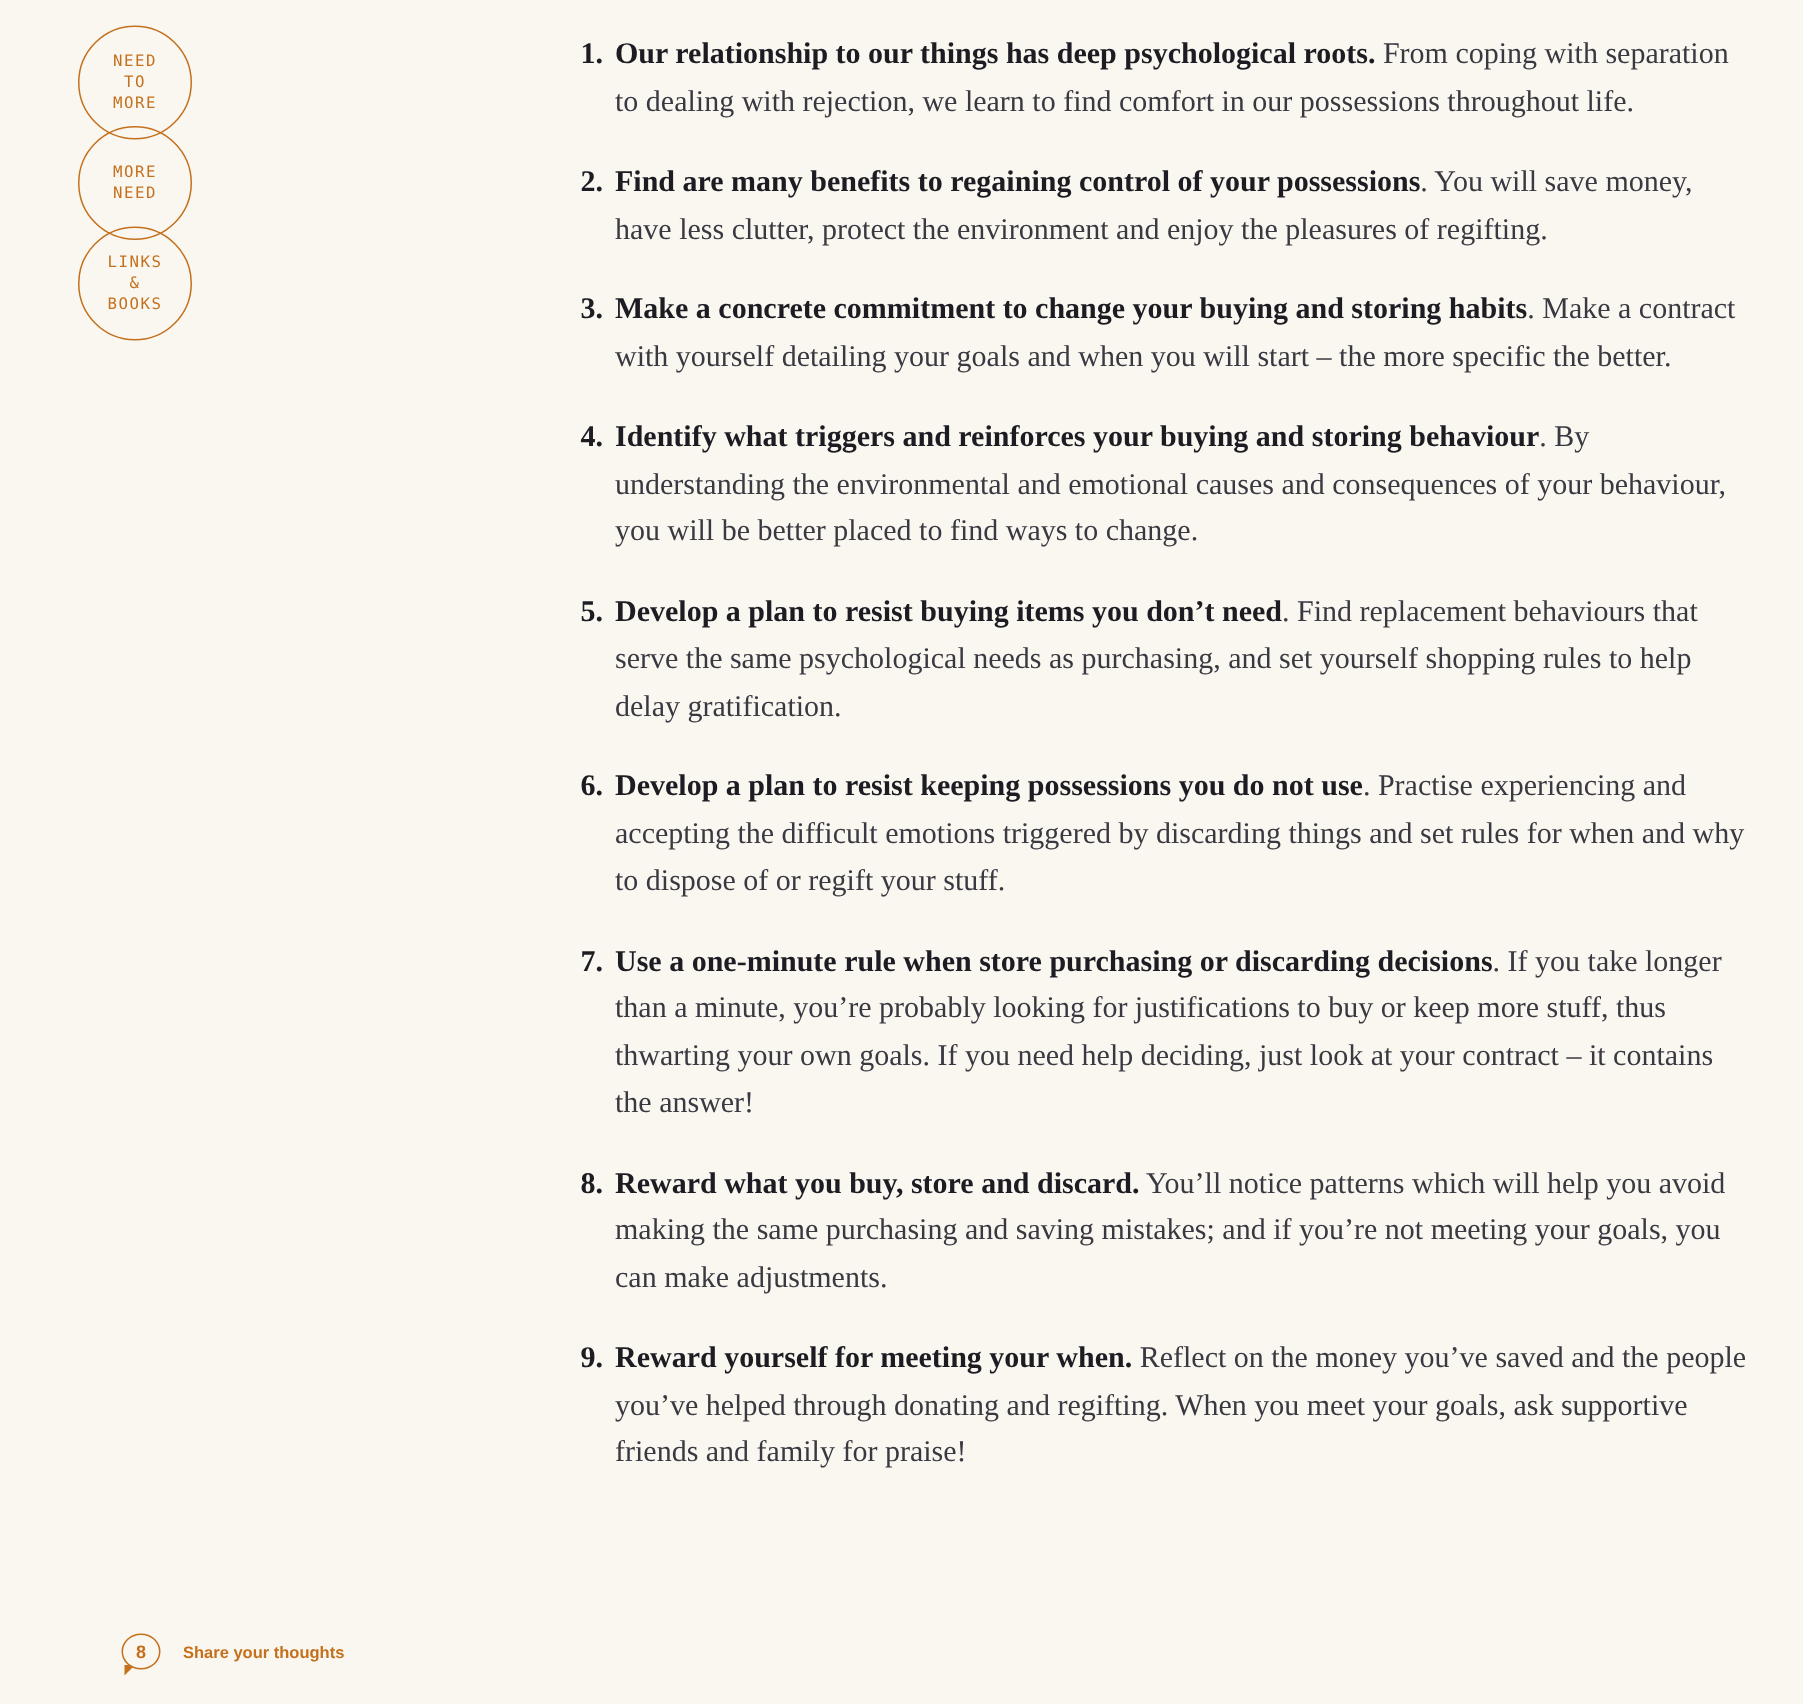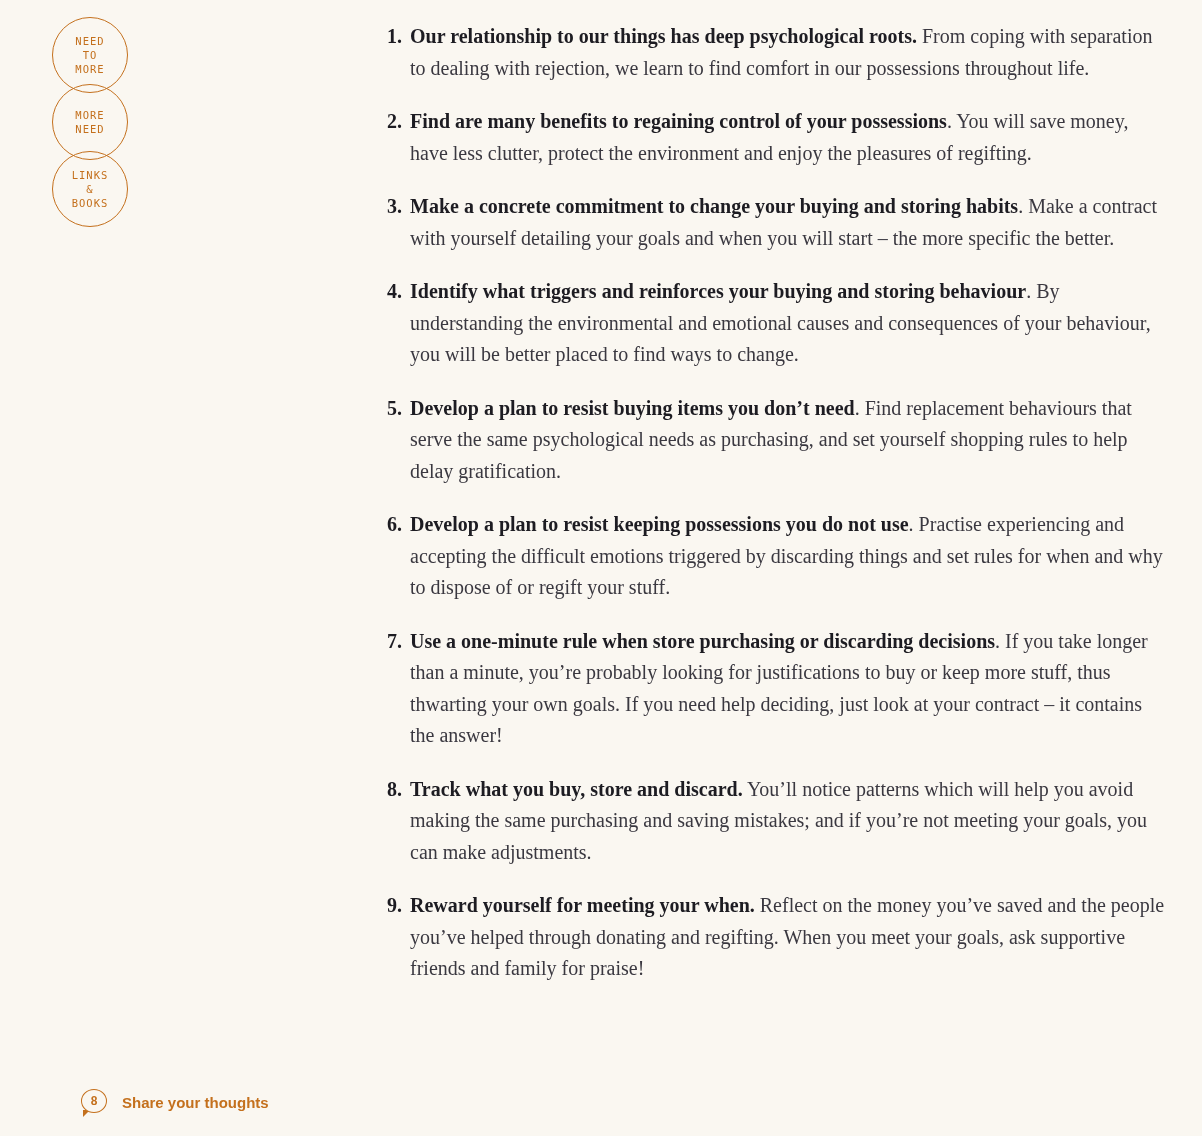--- a/index.html
+++ b/index.html
@@ -119,21 +119,21 @@
     position: absolute;
     left: 3px;
     bottom: -2px;
     width: 0;
     height: 0;
     border-left: 7px solid var(--accent);
     border-bottom: 7px solid transparent;
   }
   .share-label {
     font-family: "Liberation Sans", sans-serif;
-    font-size: 15px;
+    font-size: 11px;
     font-weight: 700;
     color: var(--accent);
     cursor: pointer;
   }
 </style>
 </head>
 <body>
 
 <div class="page">
 
@@ -156,21 +156,21 @@
 
   <main class="content">
     <ol class="points">
         <li><span class="num">1.</span><b>Our relationship to our things has deep psychological roots.</b><span> From coping with separation to dealing with rejection, we learn to find comfort in our possessions throughout life.</span></li>
         <li><span class="num">2.</span><b>Find are many benefits to regaining control of your possessions</b><span>. You will save money, have less clutter, protect the environment and enjoy the pleasures of regifting.</span></li>
         <li><span class="num">3.</span><b>Make a concrete commitment to change your buying and storing habits</b><span>. Make a contract with yourself detailing your goals and when you will start – the more specific the better.</span></li>
         <li><span class="num">4.</span><b>Identify what triggers and reinforces your buying and storing behaviour</b><span>. By understanding the environmental and emotional causes and consequences of your behaviour, you will be better placed to find ways to change.</span></li>
         <li><span class="num">5.</span><b>Develop a plan to resist buying items you don’t need</b><span>. Find replacement behaviours that serve the same psychological needs as purchasing, and set yourself shopping rules to help delay gratification.</span></li>
         <li><span class="num">6.</span><b>Develop a plan to resist keeping possessions you do not use</b><span>. Practise experiencing and accepting the difficult emotions triggered by discarding things and set rules for when and why to dispose of or regift your stuff.</span></li>
         <li><span class="num">7.</span><b>Use a one-minute rule when store purchasing or discarding decisions</b><span>. If you take longer than a minute, you’re probably looking for justifications to buy or keep more stuff, thus thwarting your own goals. If you need help deciding, just look at your contract – it contains the answer!</span></li>
-        <li><span class="num">8.</span><b>Track what you buy, store and discard.</b><span> You’ll notice patterns which will help you avoid making the same purchasing and saving mistakes; and if you’re not meeting your goals, you can make adjustments.</span></li>
+        <li><span class="num">8.</span><b>Reward what you buy, store and discard.</b><span> You’ll notice patterns which will help you avoid making the same purchasing and saving mistakes; and if you’re not meeting your goals, you can make adjustments.</span></li>
         <li><span class="num">9.</span><b>Reward yourself for meeting your when.</b><span> Reflect on the money you’ve saved and the people you’ve helped through donating and regifting. When you meet your goals, ask supportive friends and family for praise!</span></li>
       </ol>
   </main>
 
   <div class="share">
     <span class="bubble">
       <span class="tail"></span>
       <span class="ring">8</span>
     </span>
     <span class="share-label">Share your thoughts</span>

